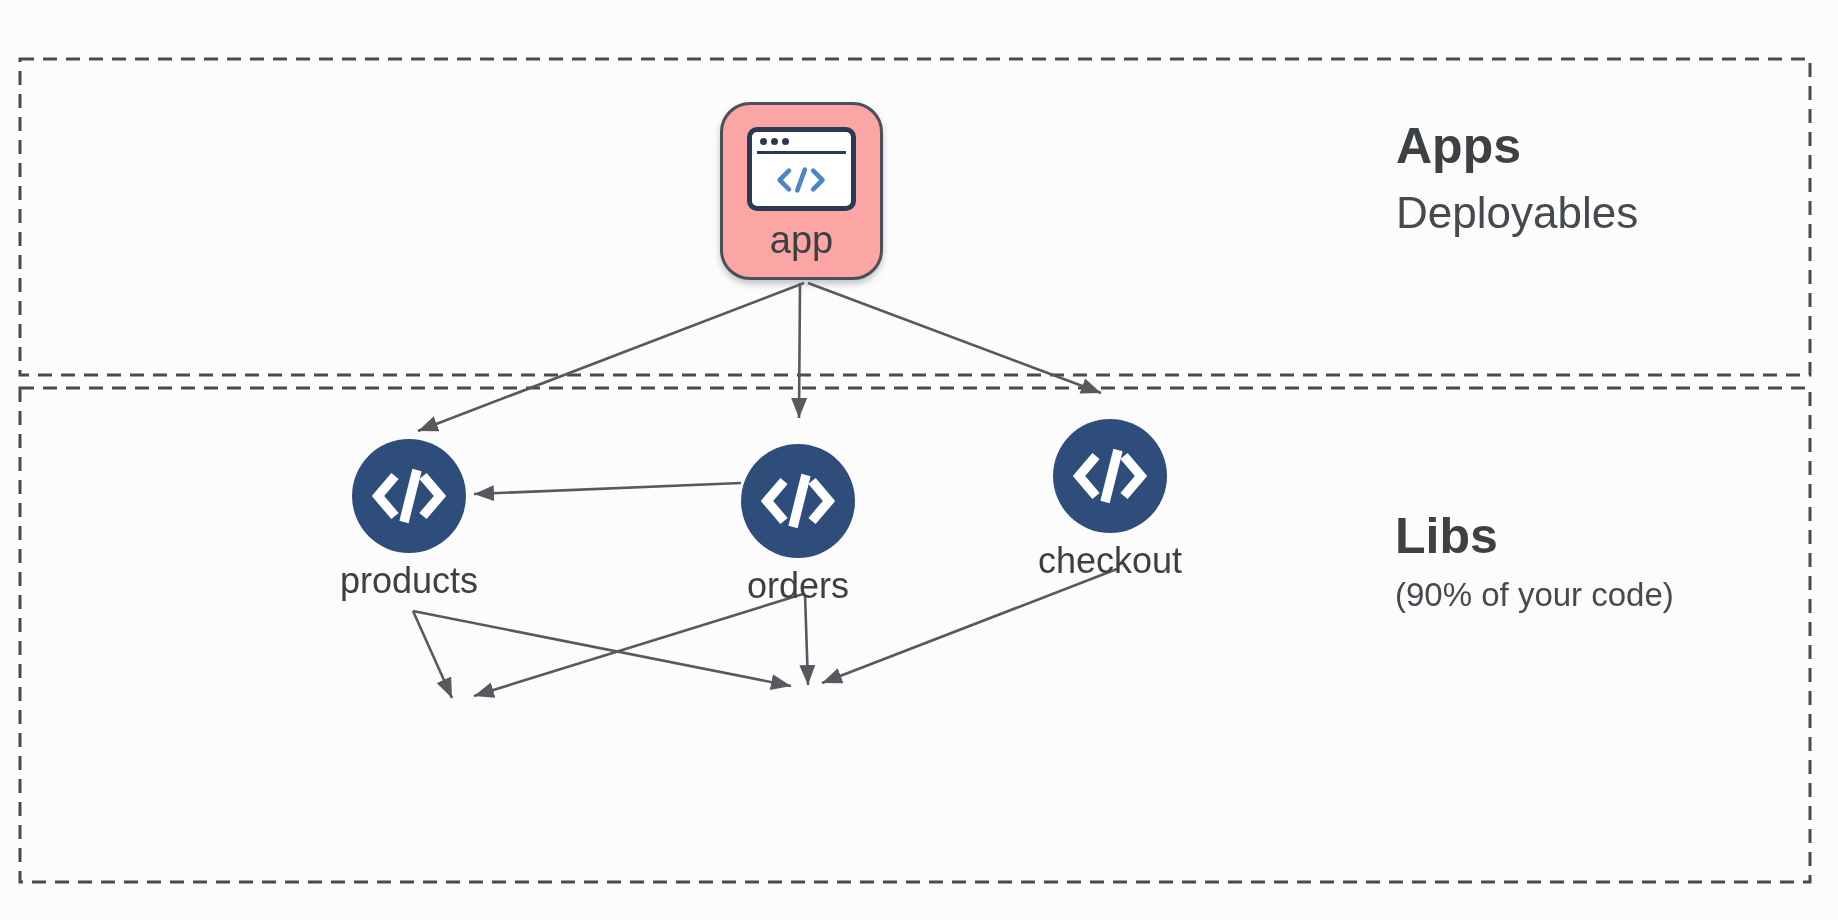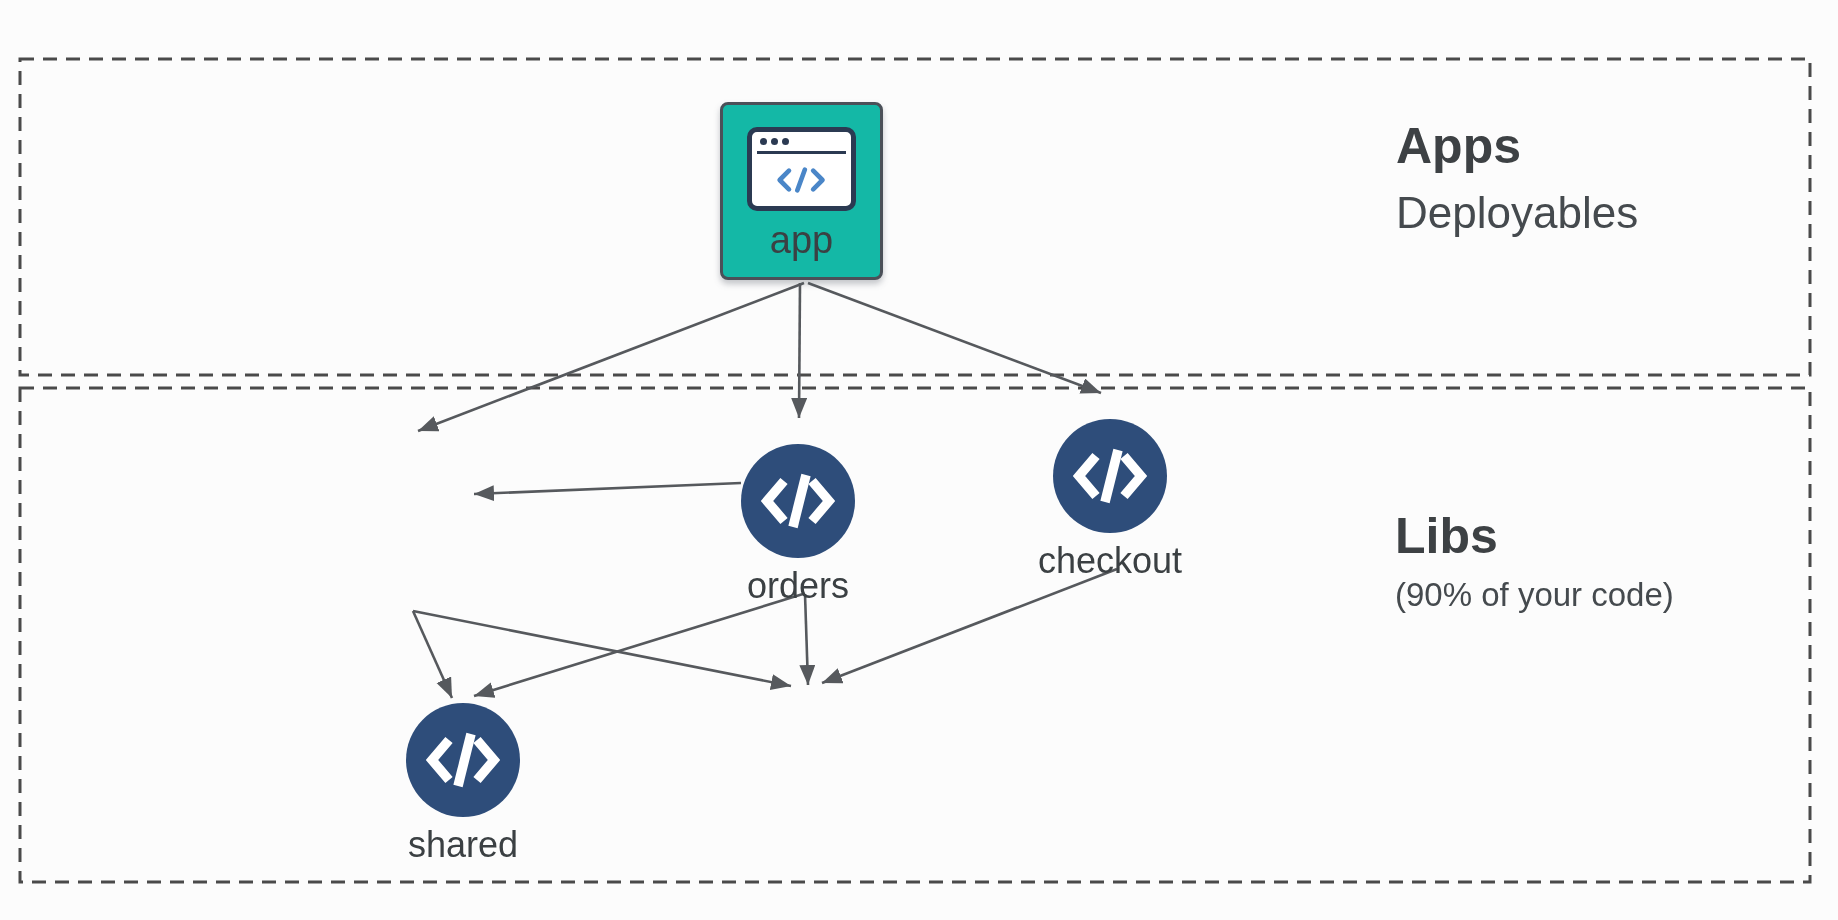--- a/index.html
+++ b/index.html
@@ -15,21 +15,21 @@
   .section-label .title { font-weight:700; font-size:50px; line-height:1.15; }
   .section-label .subtitle { font-weight:400; color:#454a4e; }
   #apps-label { left:1396px; top:118px; }
   #apps-label .subtitle { font-size:44px; margin-top:12px; }
   #libs-label { left:1395px; top:508px; }
   #libs-label .subtitle { font-size:33px; margin-top:10px;text-align:center; }
 
   
   .app-node {
     position:absolute; left:720px; top:102px; width:163px; height:178px;
-    background:#14b8a6; border:3px solid #4b5058; border-radius:8px;
+    background:#fca5a5; border:3px solid #4b5058; border-radius:30px;
     box-shadow:0 4px 6px rgba(90,95,105,0.35);
     box-sizing:border-box;
     display:flex; flex-direction:column; align-items:center;
   }
   .browser-icon {
     position:relative; margin-top:22px; width:109px; height:84px;
     border:5px solid #2b3a52; border-radius:10px; background:#fff; box-sizing:border-box;
   }
   .browser-dots { position:absolute; top:6px; left:8px; display:flex; gap:4px; }
   .browser-dots i { width:7px; height:7px; border-radius:50%; background:#2b3a52; }
@@ -98,43 +98,43 @@
         <svg width="54" height="26" viewBox="0 0 58 26" fill="none" stroke="#4a86c8" stroke-width="5" stroke-linecap="round" stroke-linejoin="round">
           <polyline points="15,3 5,13 15,23"></polyline>
           <line x1="32" y1="2" x2="24" y2="24"></line>
           <polyline points="41,3 51,13 41,23"></polyline>
         </svg>
       </span>
     </div>
     <div class="app-label">app</div>
   </div>
 
+<div class="lib-node" style="left: 352px; top: 439px;">
+      <div class="lib-circle" style="background: rgb(46, 77, 122);">
+        <svg width="74" height="62" viewBox="0 0 74 62" fill="none" stroke="#ffffff" stroke-width="9.5" stroke-linecap="butt" stroke-linejoin="miter">
+          <polyline points="23,11 6,31 23,51"></polyline>
+          <line x1="45" y1="5" x2="32" y2="57"></line>
+          <polyline points="51,11 68,31 51,51"></polyline>
+        </svg>
+      </div>
+      <div class="lib-label">products</div>
+    </div>
     <div class="lib-node" style="left: 741px; top: 444px;">
       <div class="lib-circle" style="background: rgb(46, 77, 122);">
         <svg width="74" height="62" viewBox="0 0 74 62" fill="none" stroke="#ffffff" stroke-width="9.5" stroke-linecap="butt" stroke-linejoin="miter">
           <polyline points="23,11 6,31 23,51"></polyline>
           <line x1="45" y1="5" x2="32" y2="57"></line>
           <polyline points="51,11 68,31 51,51"></polyline>
         </svg>
       </div>
       <div class="lib-label">orders</div>
     </div>
     <div class="lib-node" style="left: 1053px; top: 419px;">
       <div class="lib-circle" style="background: rgb(46, 77, 122);">
         <svg width="74" height="62" viewBox="0 0 74 62" fill="none" stroke="#ffffff" stroke-width="9.5" stroke-linecap="butt" stroke-linejoin="miter">
           <polyline points="23,11 6,31 23,51"></polyline>
           <line x1="45" y1="5" x2="32" y2="57"></line>
           <polyline points="51,11 68,31 51,51"></polyline>
         </svg>
       </div>
       <div class="lib-label">checkout</div>
     </div>
-    <div class="lib-node" style="left: 406px; top: 703px;">
-      <div class="lib-circle" style="background: rgb(46, 77, 122);">
-        <svg width="74" height="62" viewBox="0 0 74 62" fill="none" stroke="#ffffff" stroke-width="9.5" stroke-linecap="butt" stroke-linejoin="miter">
-          <polyline points="23,11 6,31 23,51"></polyline>
-          <line x1="45" y1="5" x2="32" y2="57"></line>
-          <polyline points="51,11 68,31 51,51"></polyline>
-        </svg>
-      </div>
-      <div class="lib-label">shared</div>
-    </div>
   </div>
 
 </body></html>

